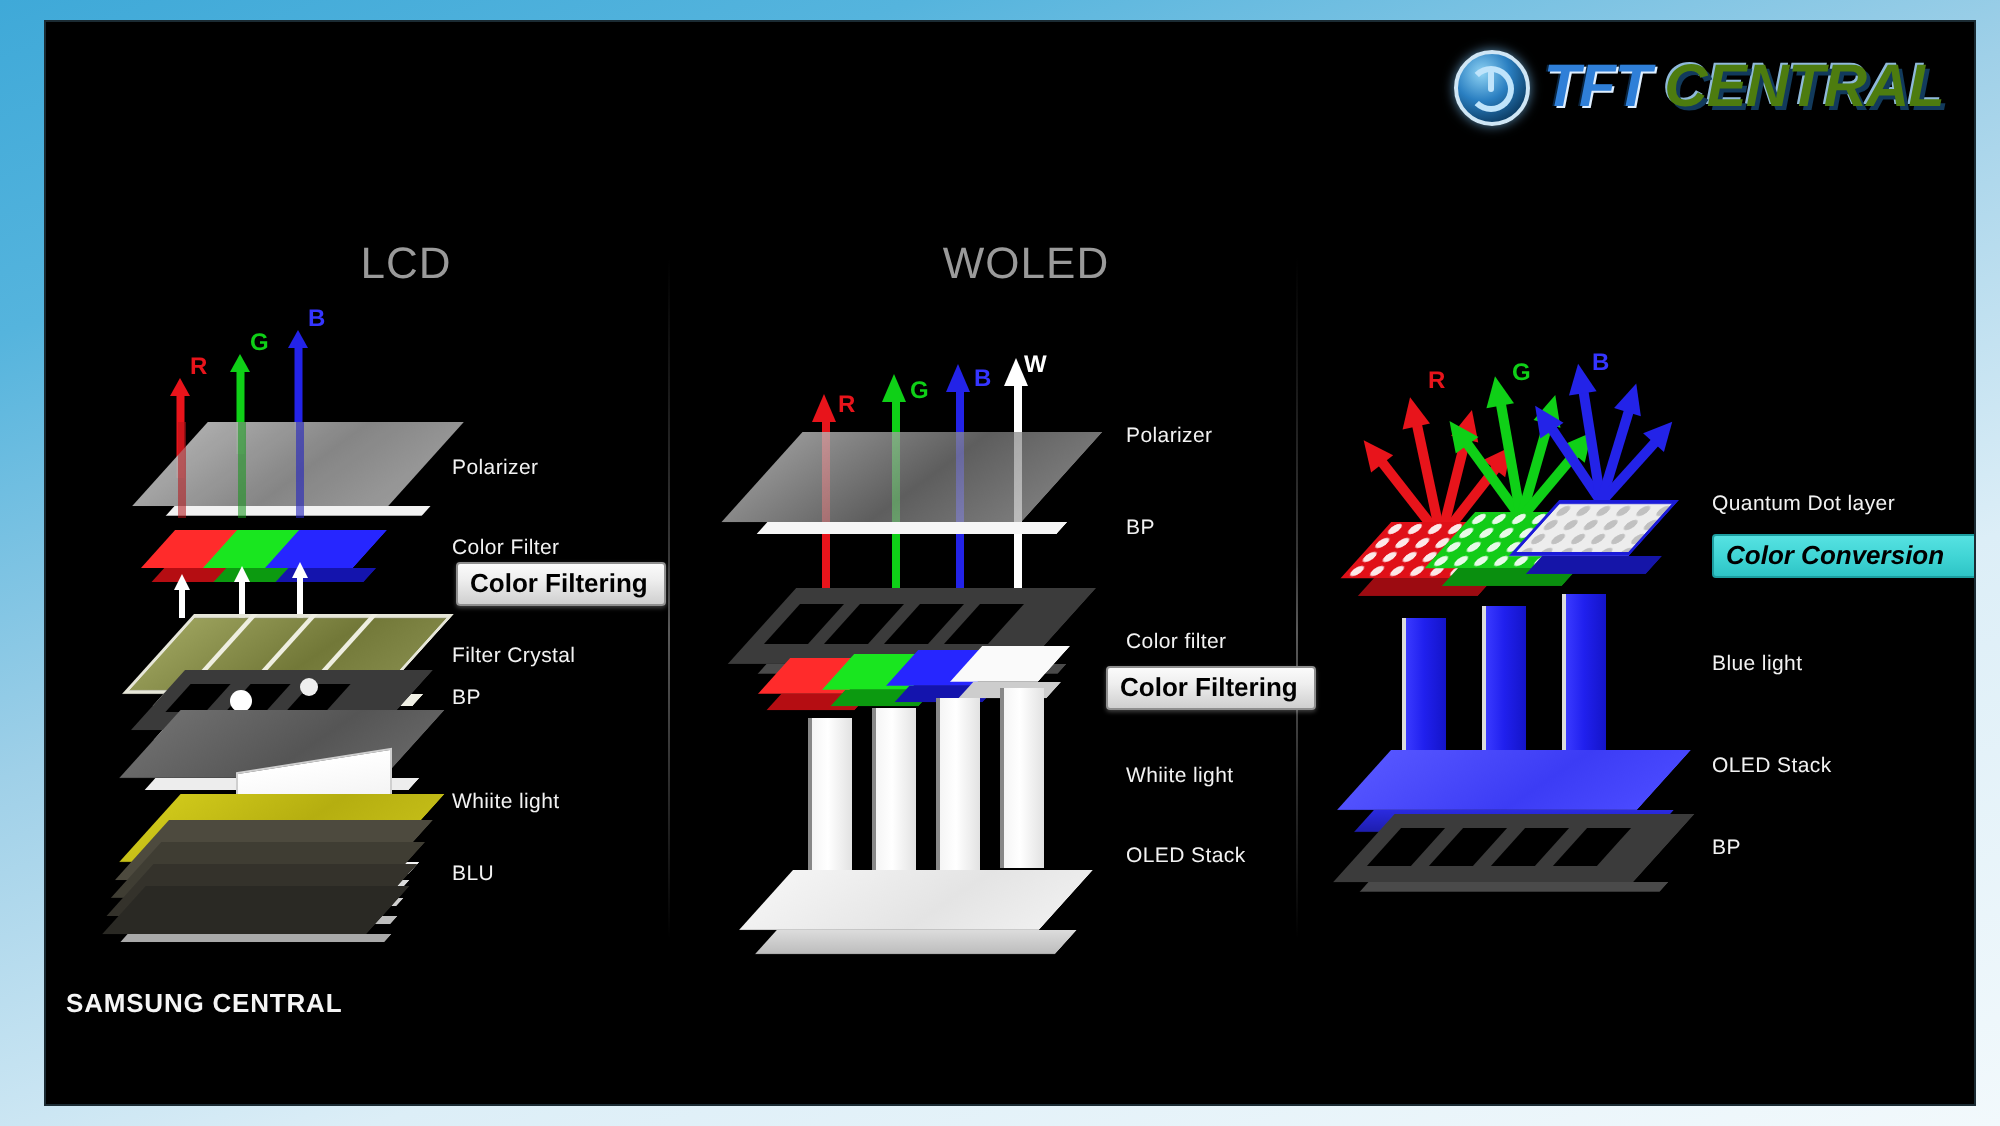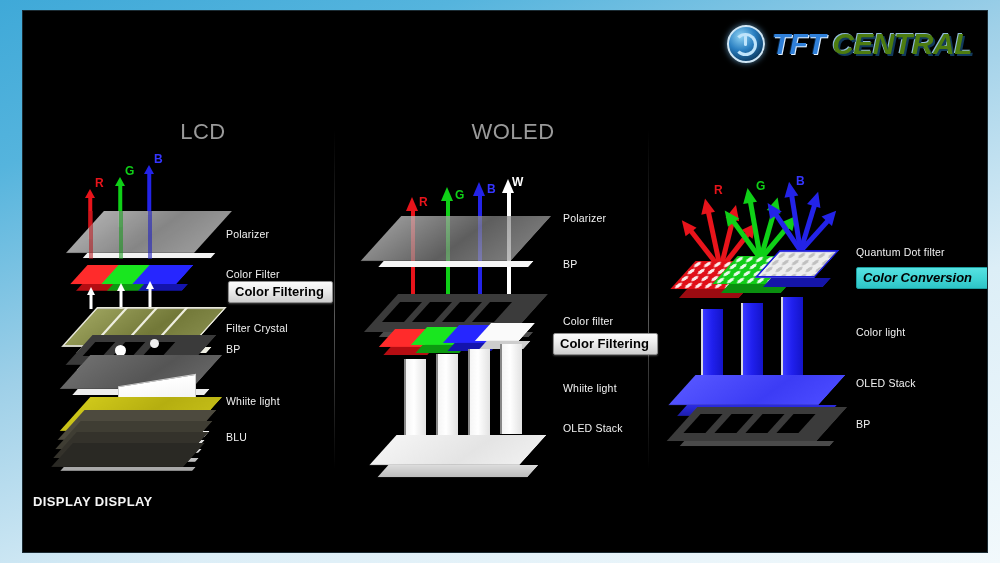--- a/index.html
+++ b/index.html
@@ -407,23 +407,23 @@
 
       <div class="plate" style="left:659px; top:396px; width:150px; height:34px;">
         <div class="top" style="background:#3b3b3b;"></div>
         <div class="front" style="top:34px; height:5px; background:#4a4a4a;"></div>
       </div>
       <div style="position:absolute;left:669px;top:403px;width:22px;height:19px;background:#000;transform:skewX(-42deg);"></div>
       <div style="position:absolute;left:700px;top:403px;width:22px;height:19px;background:#000;transform:skewX(-42deg);"></div>
       <div style="position:absolute;left:731px;top:403px;width:22px;height:19px;background:#000;transform:skewX(-42deg);"></div>
       <div style="position:absolute;left:762px;top:403px;width:22px;height:19px;background:#000;transform:skewX(-42deg);"></div>
 
-      <div class="side-label" style="left:833px; top:235px;">Quantum Dot filter</div>
+      <div class="side-label" style="left:833px; top:235px;">Quantum Dot layer</div>
       <div class="badge badge-cyan" style="left:833px; top:256px; width:135px;font-style:italic;">Color Conversion</div>
-      <div class="side-label" style="left:833px; top:315px;">Color light</div>
+      <div class="side-label" style="left:833px; top:315px;">Blue light</div>
       <div class="side-label" style="left:833px; top:366px;">OLED Stack</div>
       <div class="side-label" style="left:833px; top:407px;">BP</div>
     </div>
 
-    <div style="position:absolute;left:10px;top:483px;color:#f5f5f5;font-size:13px;font-weight:bold;letter-spacing:.4px;">DISPLAY DISPLAY</div>
+    <div style="position:absolute;left:10px;top:483px;color:#f5f5f5;font-size:13px;font-weight:bold;letter-spacing:.4px;">SAMSUNG CENTRAL</div>
 
   </div>
 </div>
 
 </body></html>

